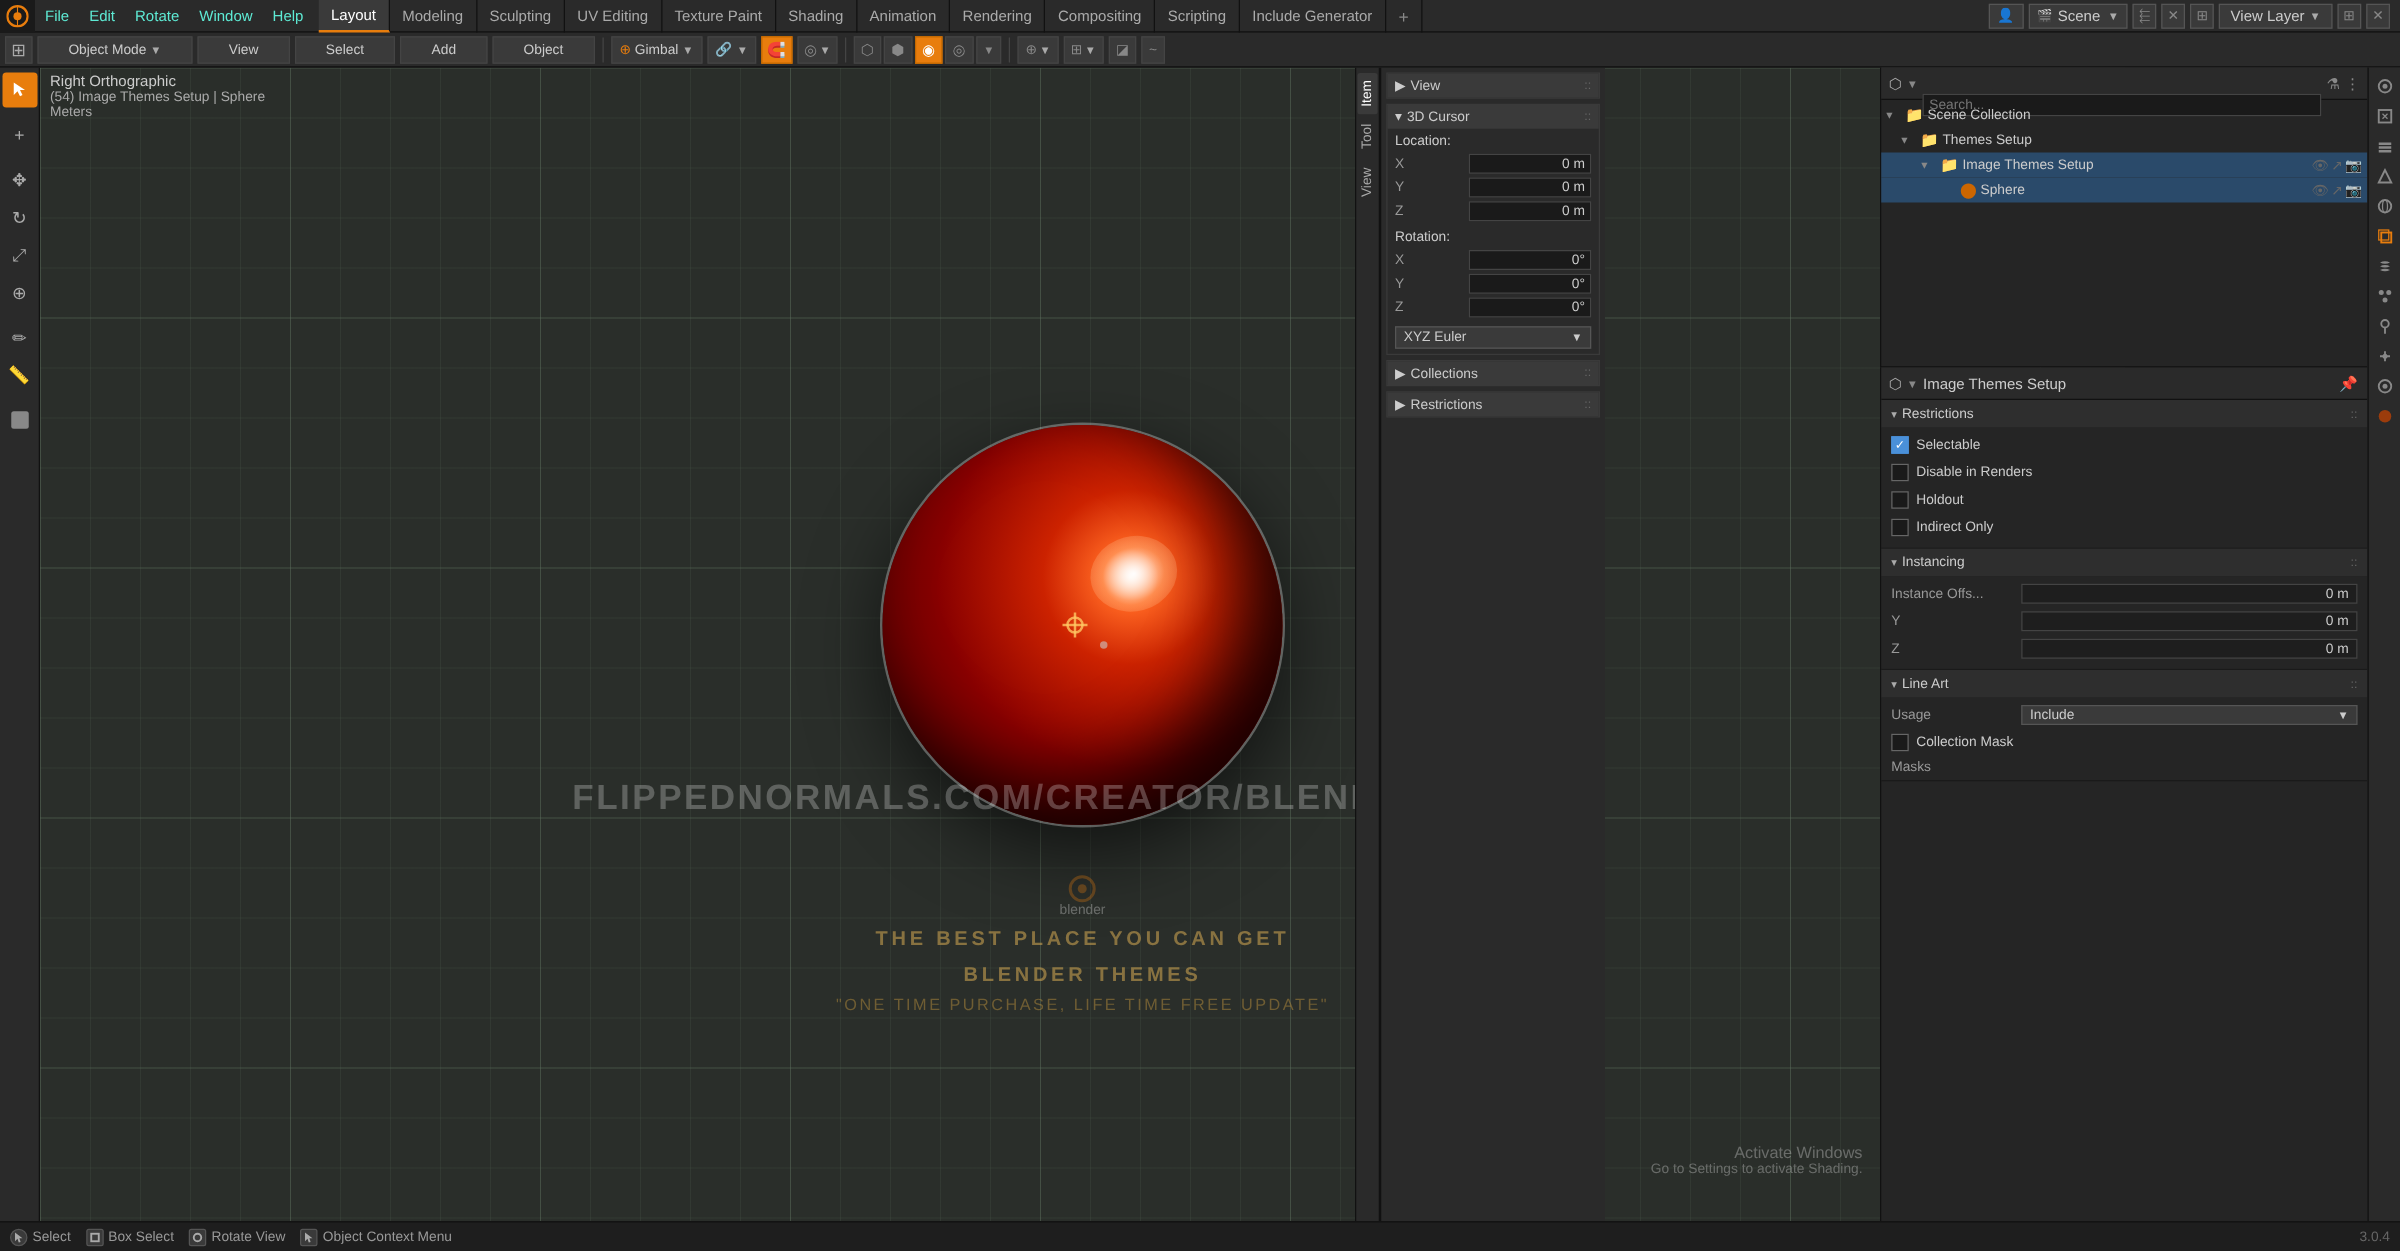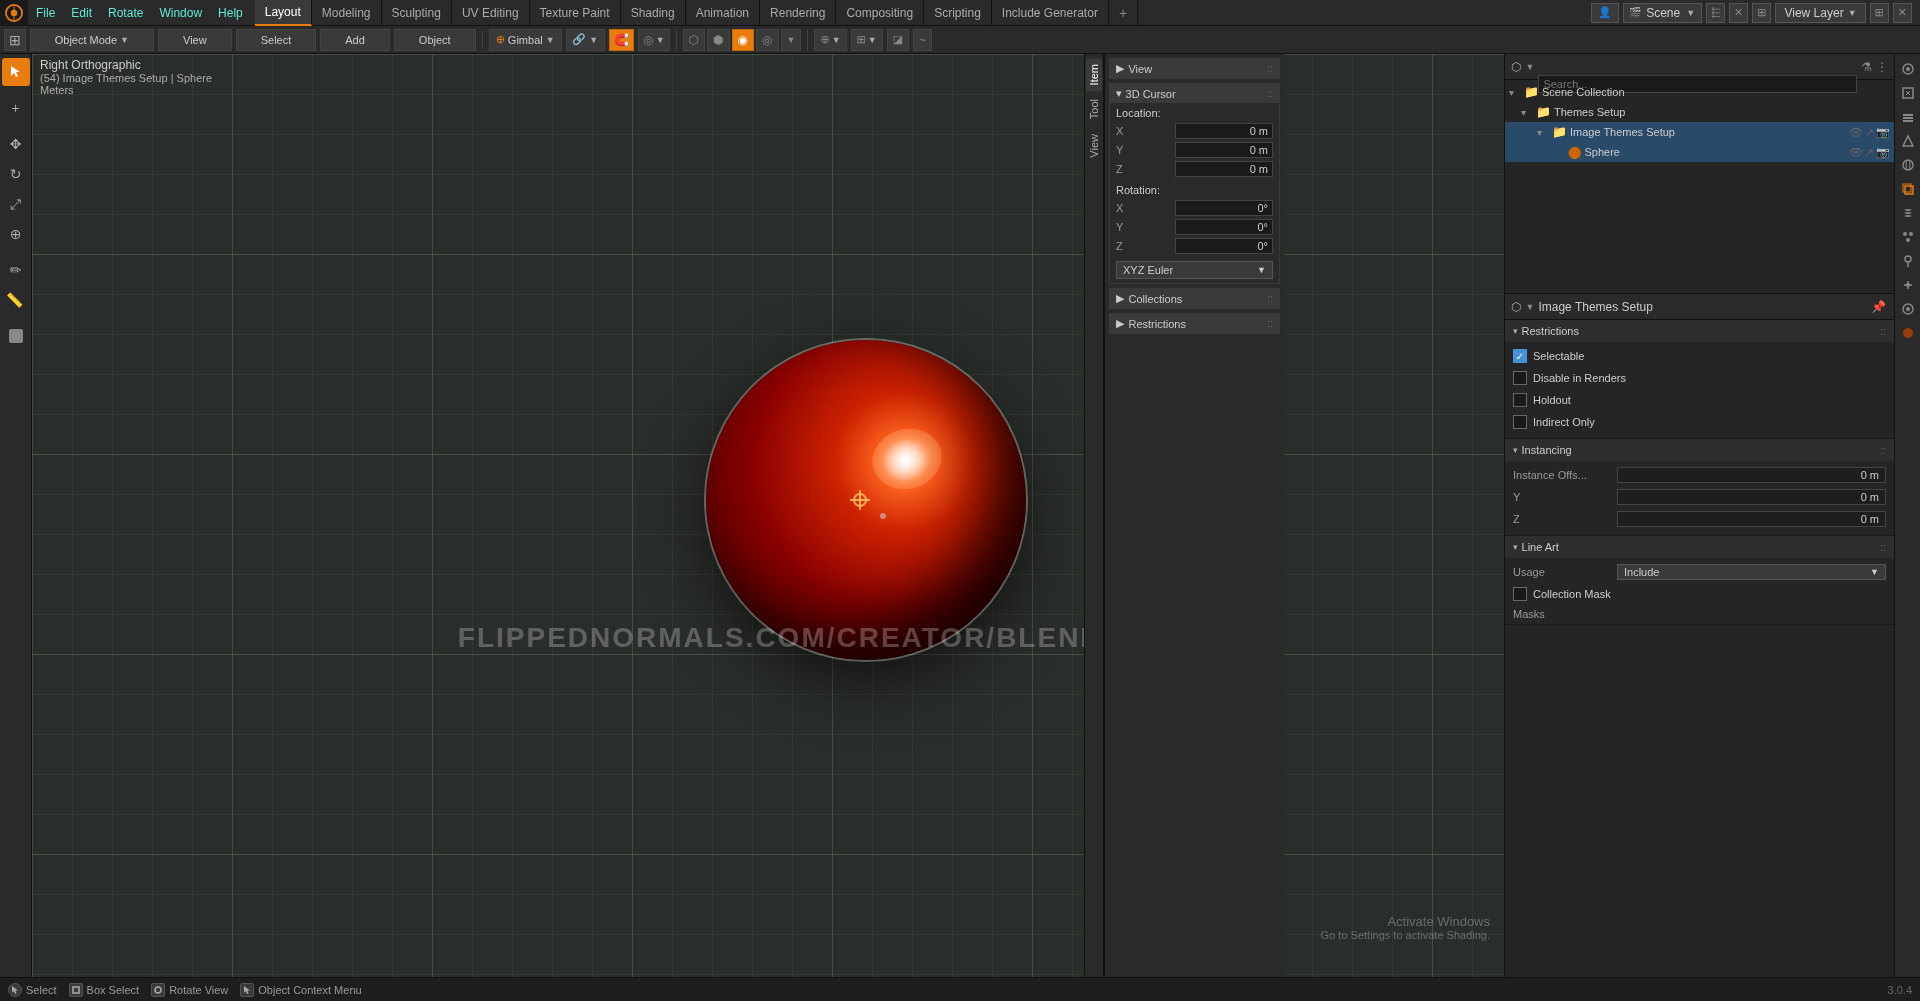--- a/index.html
+++ b/index.html
@@ -719,20 +719,34 @@
         </div>
       </div>
     </div>
   </div>
 
   <div style="position:absolute; top:50%; left:51%; width:6px; height:6px; background:rgba(200,200,200,0.6); border-radius:50%; transform:translate(-50%,-50%);"></div>
 
   <div class="watermark-url">
     <span>FLIPPEDNORMALS.COM/CREATOR/BLENDERTHEMES</span>
   </div>
+  <div class="watermark-logo-area">
+    <div class="blender-logo">
+      <svg width="24" height="24" viewBox="0 0 100 100" style="opacity:0.3;">
+        <circle cx="50" cy="50" r="40" fill="none" stroke="#e87d0d" stroke-width="10"></circle>
+        <circle cx="50" cy="50" r="15" fill="#e87d0d"></circle>
+      </svg>
+      <div style="font-size:11px; color:rgba(255,255,255,0.3); margin-top:-4px;">blender</div>
+    </div>
+    <div class="watermark-text">
+      <div>THE BEST PLACE YOU CAN GET</div>
+      <div>BLENDER THEMES</div>
+    </div>
+    <div class="watermark-quote">"ONE TIME PURCHASE, LIFE TIME FREE UPDATE"</div>
+  </div>
 
   <div class="viewport-gizmo">
     <div class="gizmo-circle">
       <span class="gizmo-axis gizmo-z">Z</span>
       <span class="gizmo-axis gizmo-x">X</span>
       <span class="gizmo-axis gizmo-y">Y</span>
     </div>
   </div>
 
   <div class="viewport-right-tools">

